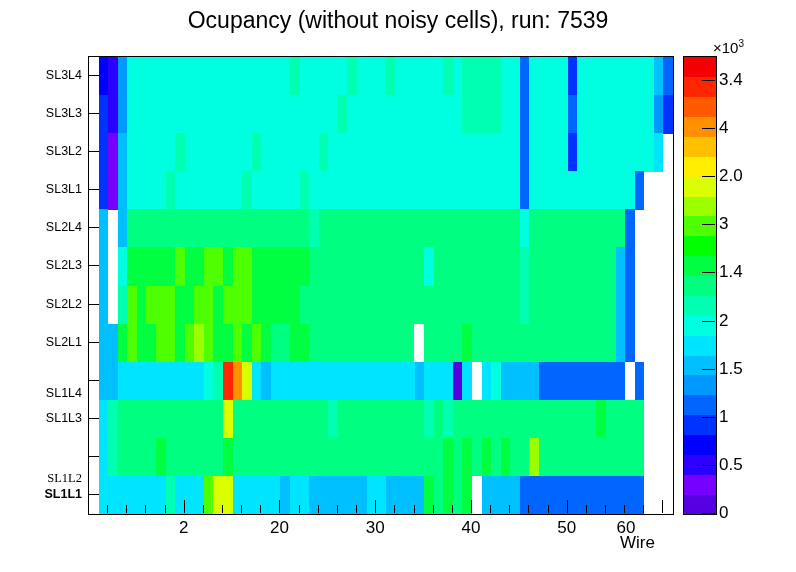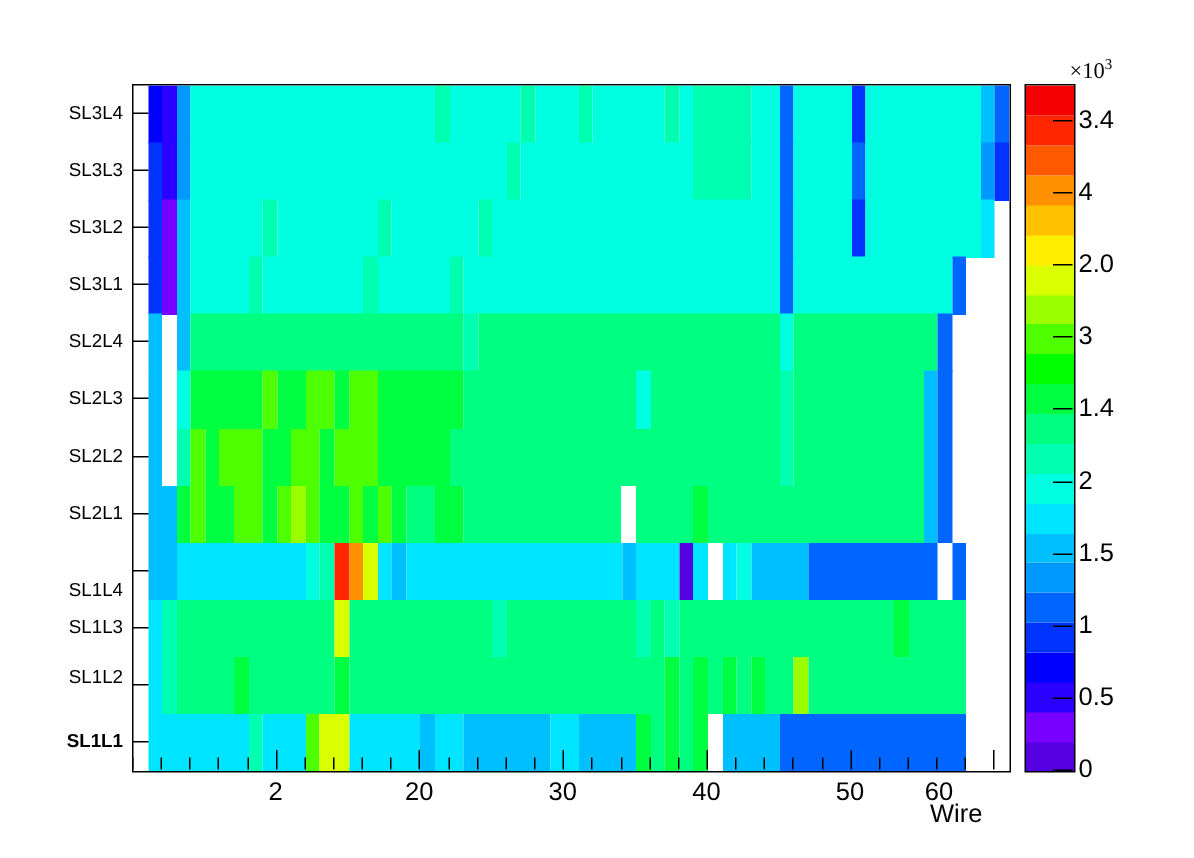--- a/index.html
+++ b/index.html
@@ -134,45 +134,45 @@
     color: #000;
   }
   #pal-exp {
     position: absolute;
     left: 713px;
     top: 36px;
     font-size: 15px;
     line-height: 16px;
     white-space: nowrap;
     color: #000;
-    font-family: Liberation Serif, serif;
   }
   #pal-exp sup {
     font-size: 10px;
     vertical-align: super;
   }
 </style>
 </head>
 <body>
 
 <div id="canvas">
 
+  <div id="plot-title">Ocupancy (without noisy cells), run: 7539</div>
 
   <div id="ylabels">
       <div class="ylabel" style="top: 13.0417px;">SL3L4</div>
       <div class="ylabel" style="top: 51.125px;">SL3L3</div>
       <div class="ylabel" style="top: 89.2083px;">SL3L2</div>
       <div class="ylabel" style="top: 127.292px;">SL3L1</div>
       <div class="ylabel" style="top: 165.375px;">SL2L4</div>
       <div class="ylabel" style="top: 203.458px;">SL2L3</div>
       <div class="ylabel" style="top: 241.542px;">SL2L2</div>
       <div class="ylabel" style="top: 279.625px;">SL2L1</div>
       <div class="ylabel" style="top: 331px;">SL1L4</div>
       <div class="ylabel" style="top: 355.792px;">SL1L3</div>
-      <div class="ylabel" style="top: 389px;">SL1L2</div>
+      <div class="ylabel" style="top: 416px; font-family: Liberation Serif, serif;">SL1L2</div>
       <div class="ylabel" style="top: 431.958px; font-weight: bold;">SL1L1</div>
     </div>
 
   <div id="plot-frame">
     <div id="heatmap">
         <div class="hm-cell" style="left: 9.57px; width: 9.57px; top: 0px; height: 38.58px; background: rgb(0, 0, 255);"></div>
         <div class="hm-cell" style="left: 19.15px; width: 9.57px; top: 0px; height: 38.58px; background: rgb(42, 0, 255);"></div>
         <div class="hm-cell" style="left: 28.72px; width: 9.57px; top: 0px; height: 38.58px; background: rgb(0, 153, 255);"></div>
         <div class="hm-cell" style="left: 38.3px; width: 162.75px; top: 0px; height: 38.58px; background: rgb(0, 255, 224);"></div>
         <div class="hm-cell" style="left: 201.05px; width: 9.57px; top: 0px; height: 38.58px; background: rgb(0, 255, 176);"></div>

